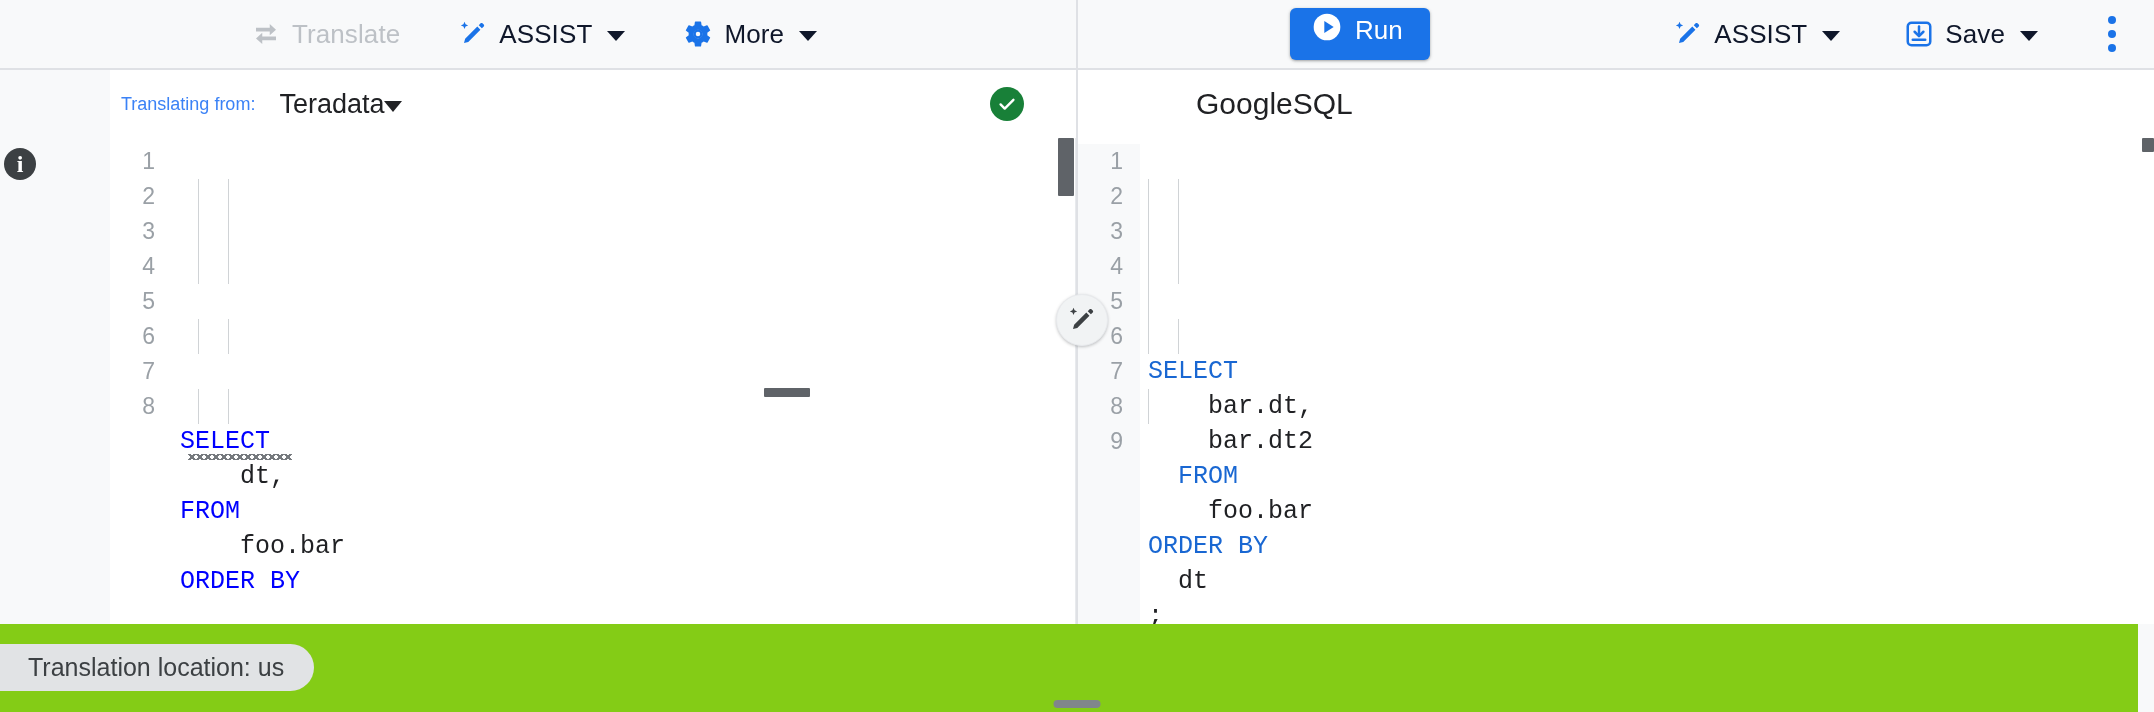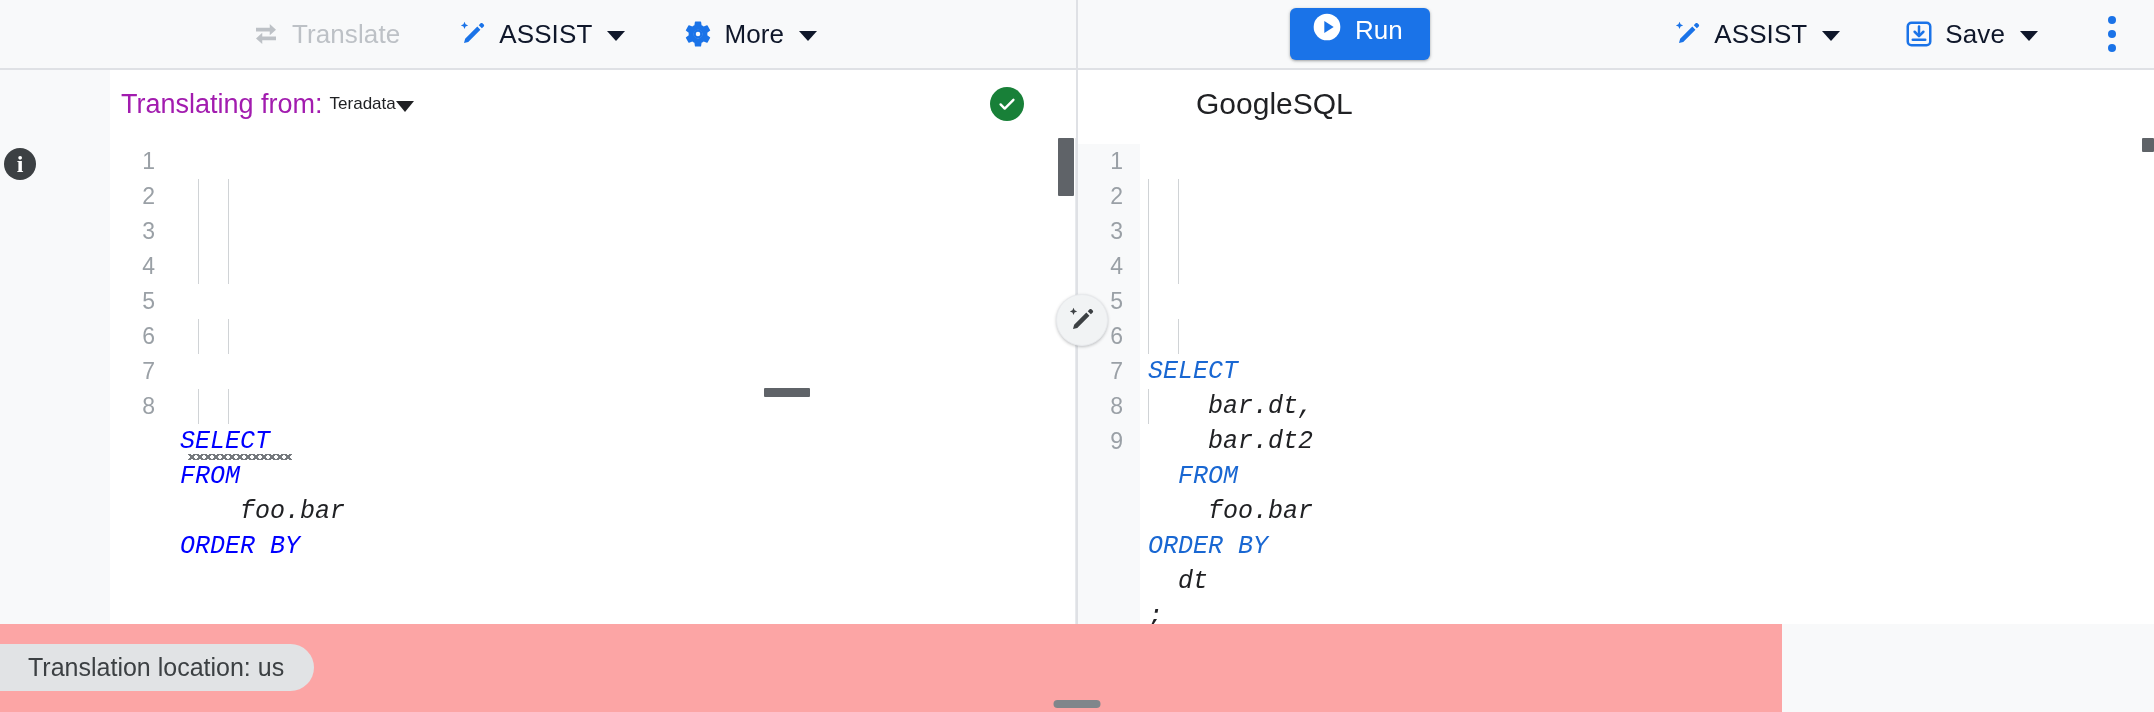--- a/index.html
+++ b/index.html
@@ -150,29 +150,29 @@
   }
   .sub-right {
     flex: 1;
     height: 100%;
     background: #ffffff;
     display: flex;
     align-items: center;
     padding-left: 118px;
   }
   .translating-label {
-    font-size: 27px;
-    color: #a21caf;
-    margin-right: 1px;
+    font-size: 18px;
+    color: #3b82f6;
+    margin-right: 18px;
     white-space: nowrap;
   }
   .lang-select {
     display: inline-flex;
     align-items: center;
-    font-size: 17px;
+    font-size: 27px;
     color: #202124;
     cursor: pointer;
     background: transparent;
     border: none;
     font-family: "Liberation Sans", sans-serif;
     padding: 4px 6px;
     border-radius: 4px;
   }
   .lang-select .caret {
     width: 0; height: 0;
@@ -256,21 +256,20 @@
   }
   .pane-right .gutter { background: #f8f9fa; }
   .pane-left .gutter  { background: #ffffff; }
 
   .lines {
     position: relative;
     flex: 1;
     padding-left: 8px;
     white-space: pre;
     color: #202124;
-    font-style: italic;
   }
   .line { height: 35px; position: relative; }
 
   .kw       { color: #0000ff; }
   .kw-light { color: #1967d2; }
 
   .squiggle {
     position: absolute;
     left: 8px;
     top: 30px;
@@ -316,23 +315,23 @@
     position: absolute;
     width: 12px;
     background: #5f6368;
     border-radius: 1px;
   }
 
   
   .statusbar {
     position: absolute;
     left: 0; top: 624px;
-    width: 1782px;
+    width: 2138px;
     height: 88px;
-    background: #fca5a5;
+    background: #84cc16;
   }
   .loc-chip {
     position: absolute;
     left: 0; top: 20px;
     height: 47px;
     display: flex; align-items: center;
     padding: 0 30px 0 28px;
     background: #e1e3e5;
     border-radius: 0 24px 24px 0;
     color: #3c4043;
@@ -481,21 +480,21 @@
               <div class="line">7</div>
               <div class="line">8</div>
             </div>
           <div class="lines" id="src-lines">
             <div class="iguide" style="left:26px; top:35px;  height:105px;"></div>
             <div class="iguide" style="left:56px; top:35px;  height:105px;"></div>
             <div class="iguide" style="left:26px; top:175px; height:35px;"></div>
             <div class="iguide" style="left:56px; top:175px; height:35px;"></div>
             <div class="iguide" style="left:26px; top:245px; height:35px;"></div>
             <div class="iguide" style="left:56px; top:245px; height:35px;"></div>
-          <div class="line"><span class="kw">SELECT</span><div class="squiggle"></div></div><div class="line"><span class="kw">FROM</span></div><div class="line"><span>    foo.bar</span></div><div class="line"><span class="kw">ORDER BY</span></div></div>
+          <div class="line"><span class="kw">SELECT</span><div class="squiggle"></div></div><div class="line"><span>    dt,</span></div><div class="line"><span class="kw">FROM</span></div><div class="line"><span>    foo.bar</span></div><div class="line"><span class="kw">ORDER BY</span></div></div>
         </div>
         <div class="hscroll-thumb" style="left:654px; top:250px; width:46px;"></div>
       </div>
     </div>
 
     <div class="pane pane-right">
       <div class="code-area">
         <div class="gutter" id="tgt-gutter">
             <div class="line">1</div>
             <div class="line">2</div>

